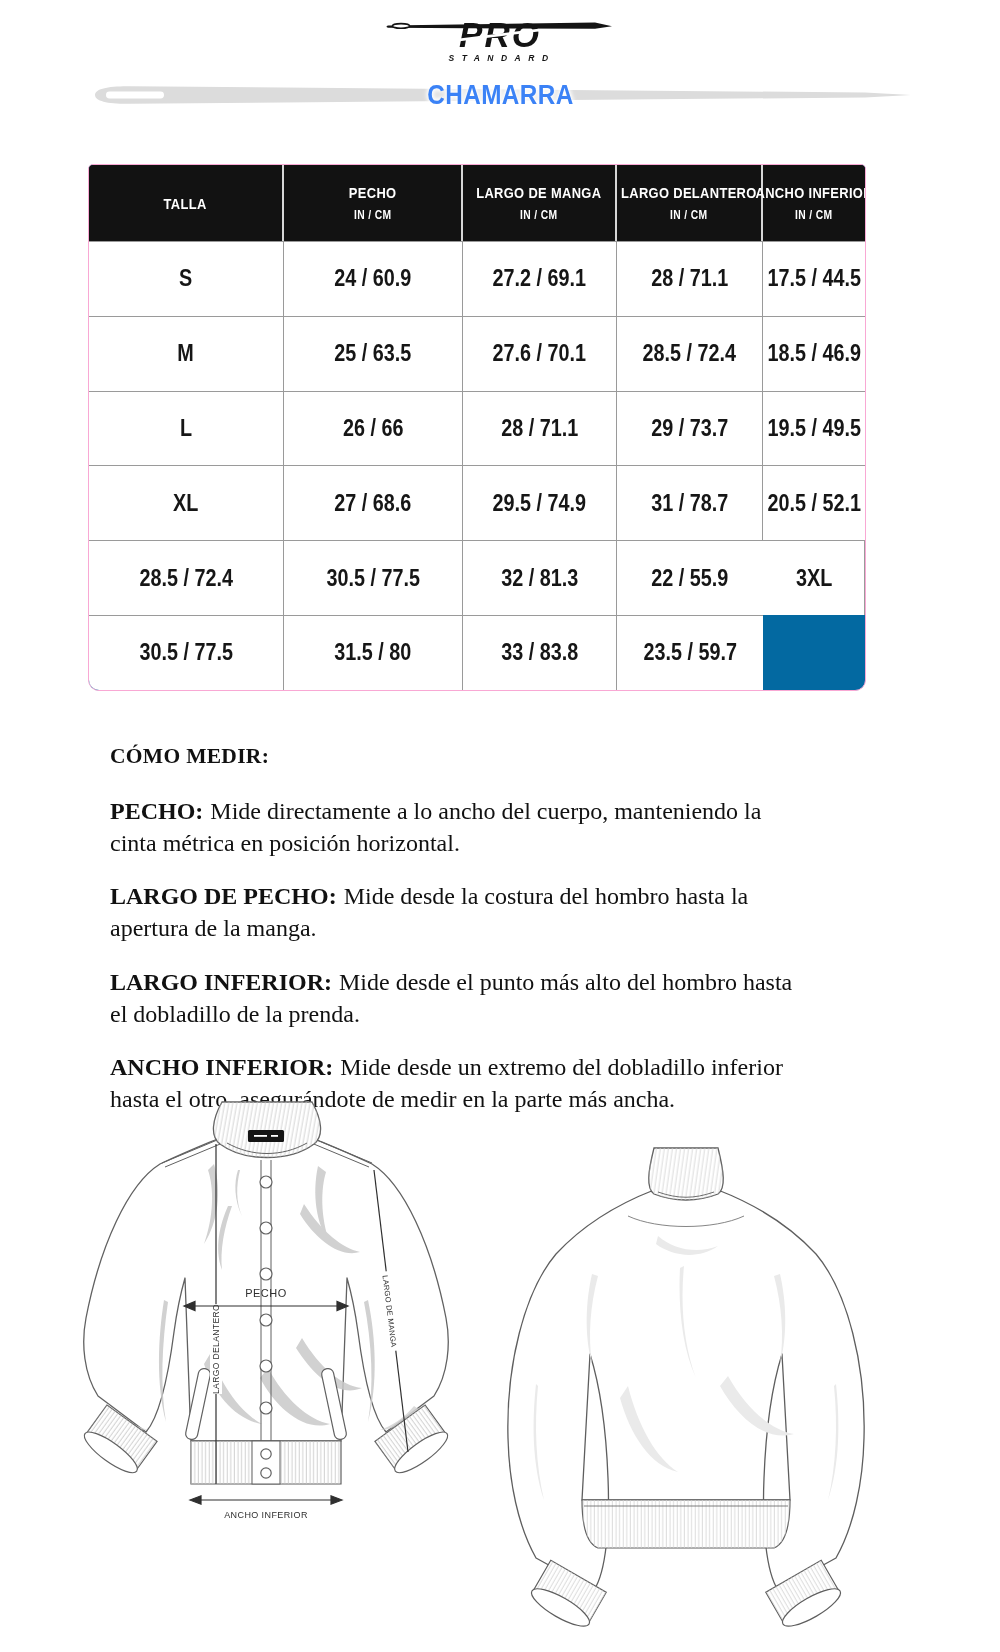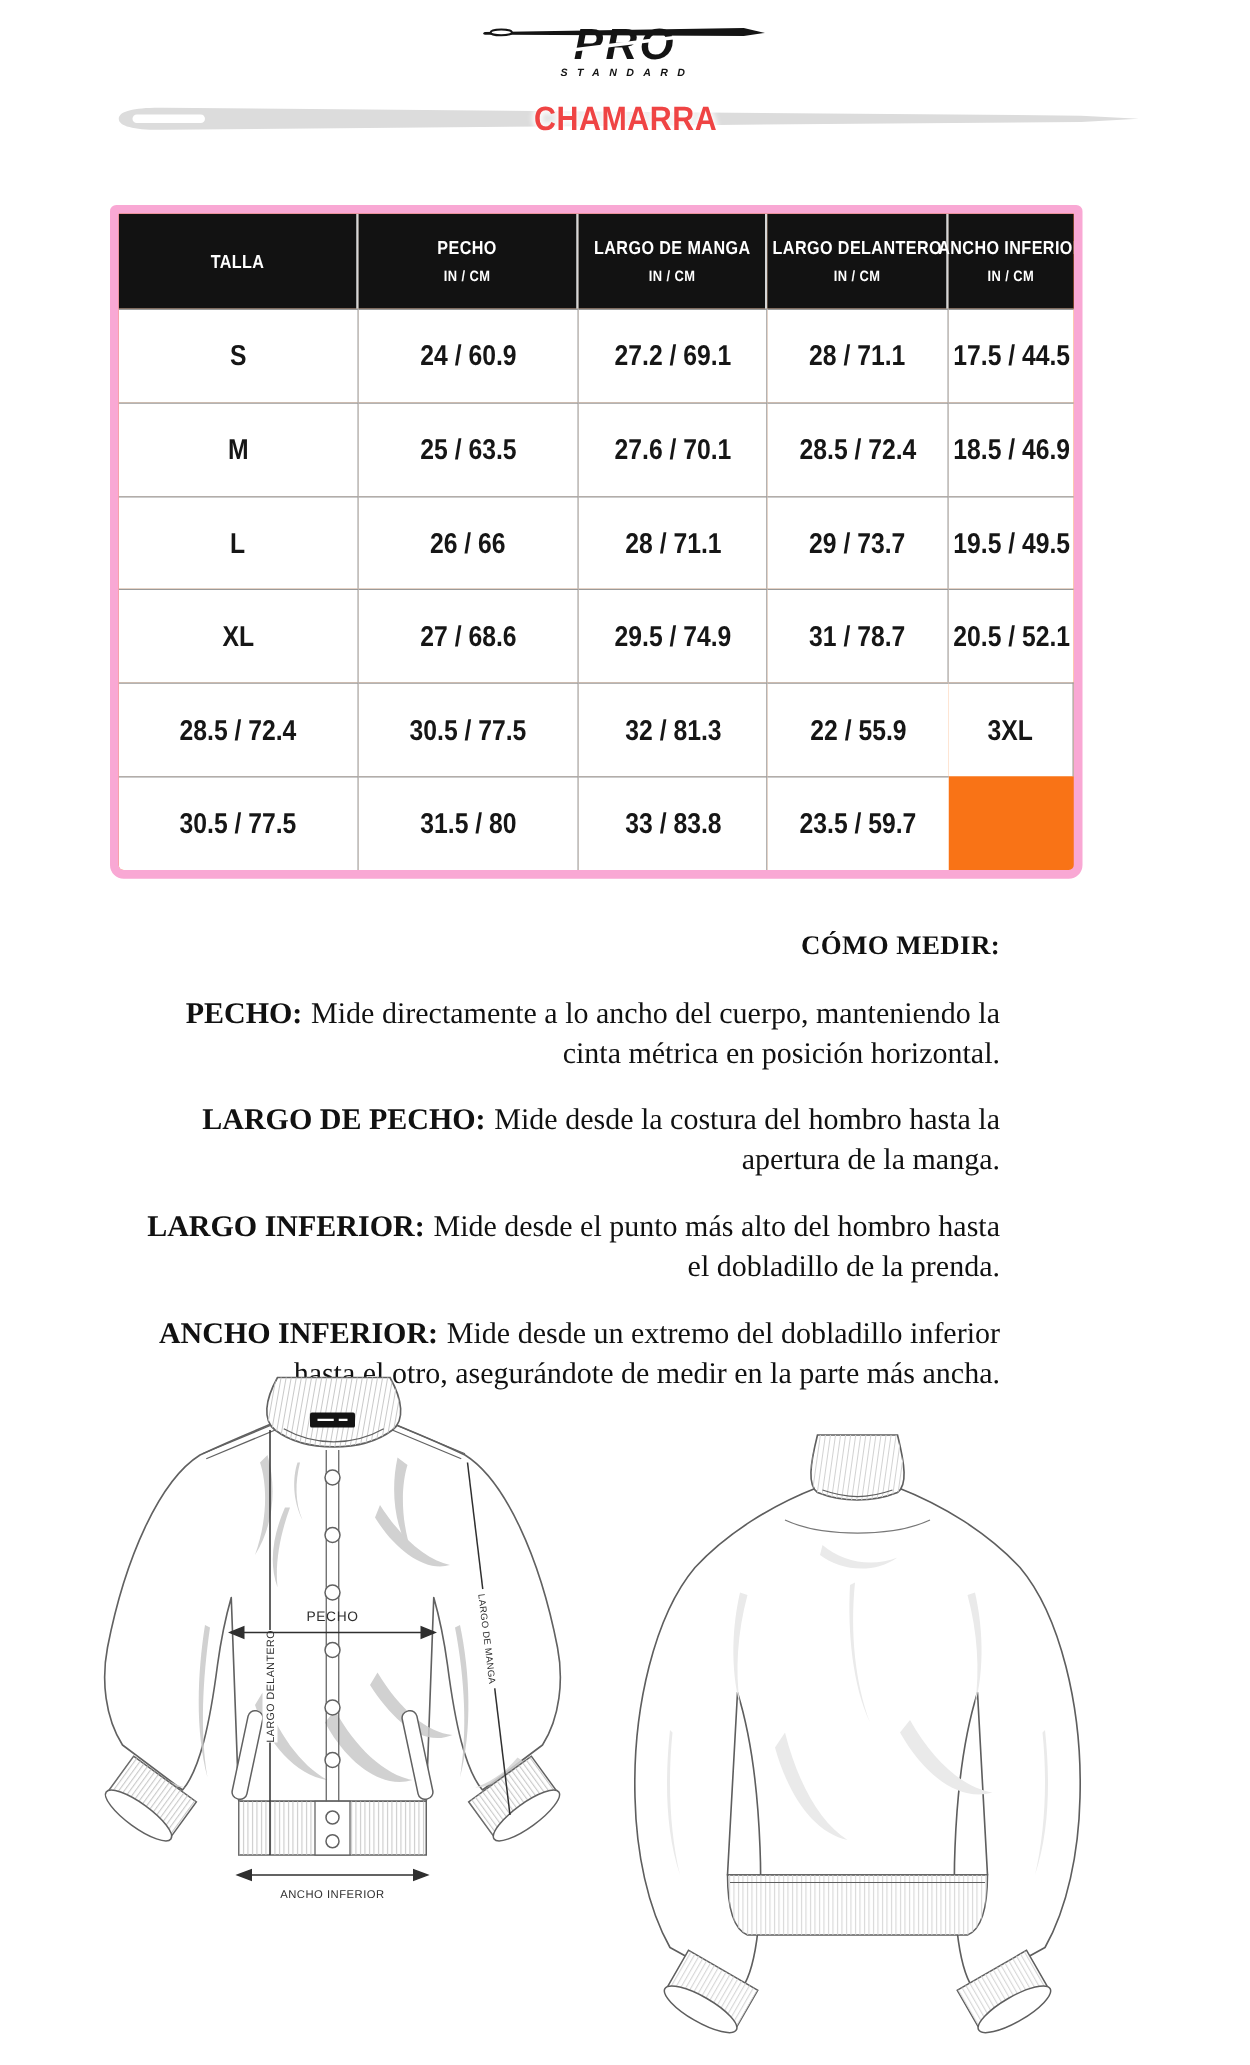--- a/index.html
+++ b/index.html
@@ -8,52 +8,52 @@
     position:relative; width:1000px; height:1652px; background:#fff;
     overflow:hidden; font-family:"Liberation Sans", sans-serif; color:#161616;
   }
   
   .brand { position:absolute; top:10px; left:50%; transform:translateX(-50%); }
   
   .title-band { position:absolute; top:80px; left:85px; width:830px; height:30px; }
   .title-band svg { position:absolute; top:2px; left:0; }
   .page-title {
     position:absolute; top:0; left:0; width:100%; text-align:center;
-    font-size:27px; font-weight:bold; letter-spacing:0.5px; color:#ef4444;
+    font-size:27px; font-weight:bold; letter-spacing:0.5px; color:#3b82f6;
     text-shadow:0 0 5px #fff, 0 0 5px #fff, 0 0 8px #fff;
   }
   .page-title .cond{ transform:scaleX(0.9); }
   .cond { display:inline-block; white-space:nowrap; transform:scaleX(0.86); }
   
   .tbl {
     position:absolute; left:88px; top:164px; width:778px;
     display:grid;
     grid-template-columns:25.1% 23.1% 19.8% 18.9% 13.1%;
     grid-template-rows:76px repeat(6, 74.8px);
-    border:7px solid #f9a8d4; border-radius:5px 5px 11px 11px;
-    overflow:hidden; background:#f97316;
+    border:1px solid #f9a8d4; border-radius:5px 5px 11px 11px;
+    overflow:hidden; background:#0369a1;
   }
   .th {
     background:#121212; color:#fff;
     display:flex; flex-direction:column; align-items:center; justify-content:center;
     gap:7px; border-right:2px solid #d6d6d6;
   }
   .th.last { border-right:none; }
   .th .lbl { font-size:15px; font-weight:bold; letter-spacing:0.4px; }
   .th .sub { font-size:12px; font-weight:bold; letter-spacing:0.4px; }
   .td {
     display:flex; align-items:center; justify-content:center;
     border-top:1px solid #9a9a9a; border-right:1px solid #9a9a9a;
     font-weight:bold; font-size:23px; background:#fff;
   }
   .td.last { border-right:none; }
   
   .measure {
     position:absolute; left:110px; top:744px; width:690px;
-    font-family:"Liberation Serif", serif; color:#111;text-align:right;
+    font-family:"Liberation Serif", serif; color:#111;
   }
   .measure h2 { font-size:21.5px; font-weight:bold; letter-spacing:0.3px; margin-bottom:26px; }
   .measure p { font-size:24px; line-height:1.34; margin-bottom:21px; }
   .measure .term { font-weight:bold; margin-right:7px; }
   
   .jacket-front { position:absolute; left:64px;  top:1086px; }
   .jacket-back  { position:absolute; left:478px; top:1086px; }
   svg text.note { font-family:"Liberation Sans", sans-serif; fill:#2f2f2f; }
 </style>
 </head>

